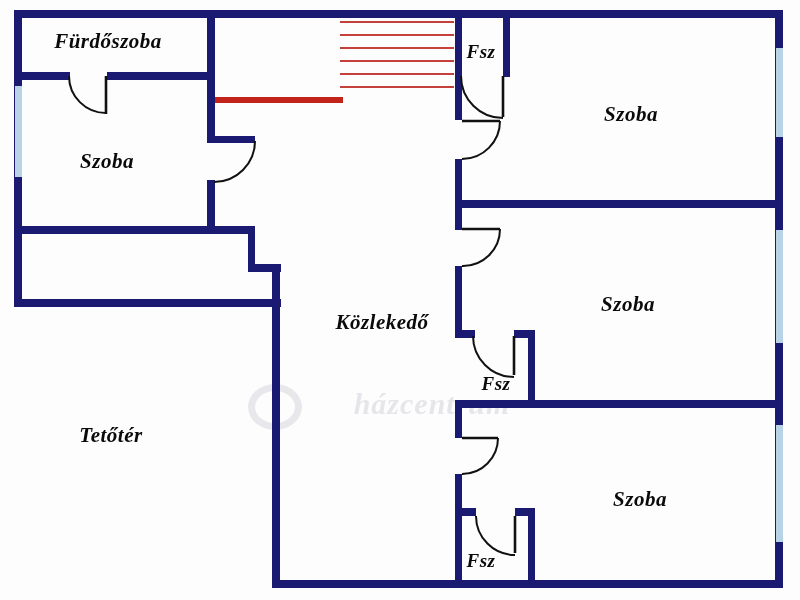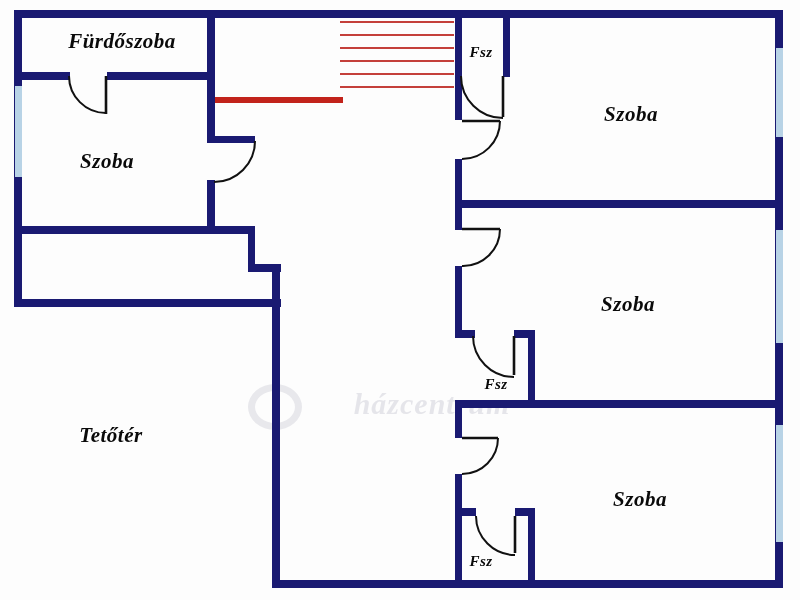--- a/index.html
+++ b/index.html
@@ -14,21 +14,21 @@
   }
   .wall{position:absolute;background:var(--wall);}
   .win{position:absolute;background:var(--window);}
   .stair-line{position:absolute;height:2px;background:var(--stair);}
   .stair-bold{position:absolute;background:var(--stair-bold);}
   .room-label{
     position:absolute;transform:translate(-50%,-50%);
     font-weight:bold;font-style:italic;color:var(--label);
     font-size:21px;letter-spacing:0.5px;white-space:nowrap;
   }
-  .room-label.small{font-size:15px;}
+  .room-label.small{font-size:19px;}
   .doors{position:absolute;left:0;top:0;width:800px;height:600px;pointer-events:none;}
   .doors path{stroke:var(--door);stroke-width:2;fill:none;}
   .doors path.leaf{stroke-width:2.6;}
   .watermark-text{
     position:absolute;transform:translate(-50%,-50%);
     font-style:italic;font-weight:bold;font-size:30px;
     color:var(--watermark);opacity:0.20;white-space:nowrap;
     letter-spacing:1px;
   }
   .watermark-ellipse{
@@ -101,23 +101,24 @@
     <path class="leaf" d="M462,229 L500,229"></path>
     <path d="M500,229 A37,37 0 0 1 462,266"></path>
     <path class="leaf" d="M514,336 L514,375"></path>
     <path d="M473,336 A41,41 0 0 0 514,377"></path>
     <path class="leaf" d="M462,438 L498,438"></path>
     <path d="M498,438 A36,36 0 0 1 462,474"></path>
     <path class="leaf" d="M515,516 L515,553"></path>
     <path d="M476,516 A39,39 0 0 0 515,555"></path>
   </svg>
 
-  <div class="room-label" style="left:122px;top:41px;font-style:italic;">Fürdőszoba</div>
+  <div class="room-label" style="left:108px;top:41px;font-style:italic;">Fürdőszoba</div>
   <div class="room-label" style="left:107px;top:161px;">Szoba</div>
   <div class="room-label small" style="left:481px;top:52px;">Fsz</div>
   <div class="room-label" style="left:631px;top:114px;">Szoba</div>
   <div class="room-label" style="left:628px;top:304px;">Szoba</div>
   <div class="room-label small" style="left:496px;top:384px;">Fsz</div>
   <div class="room-label" style="left:640px;top:499px;">Szoba</div>
   <div class="room-label small" style="left:481px;top:561px;">Fsz</div>
+  <div class="room-label" style="left:382px;top:322px;">Közlekedő</div>
   <div class="room-label" style="left:111px;top:435px;">Tetőtér</div>
 
 </div>
 
 </body></html>

